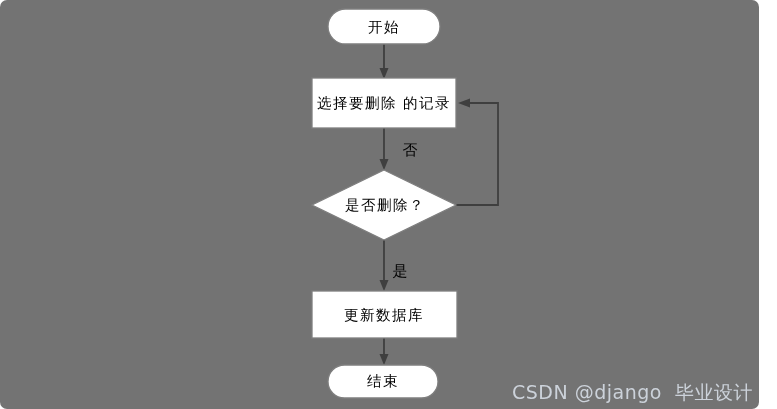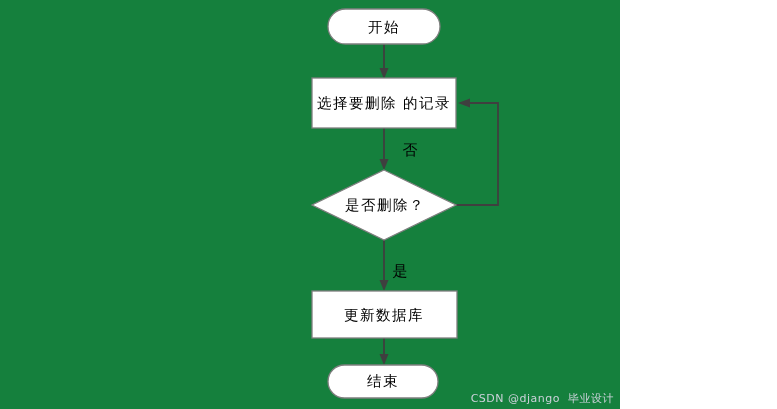--- a/index.html
+++ b/index.html
@@ -2,25 +2,26 @@
 <html><head>
 <meta charset="utf-8">
 <style>
   html, body {
     margin: 0;
     padding: 0;
     background: #ffffff;
   }
   .canvas {
     position: relative;
-    width: 620px;
+    width: 759px;
     height: 409px;
-    background: #15803d;
+    background: #737373;
     overflow: hidden;
     font-family: "DejaVu Sans", sans-serif;
+    border-radius: 7px;
   }
   svg.flow {
     position: absolute;
     left: 0;
     top: 0;
   }
   .shape {
     fill: #ffffff;
     stroke: #7f7f7f;
     stroke-width: 1.3;
@@ -44,21 +45,21 @@
   .edge-label {
     fill: #000000;
     font-size: 15px;
     text-anchor: middle;
     font-family: "DejaVu Sans", sans-serif;
   }
   .watermark {
     position: absolute;
     right: 6px;
     bottom: 3px;
-    font-size: 11px;
+    font-size: 19px;
     color: #ccd2da;
     letter-spacing: 0.5px;
     white-space: pre;
   }
 </style>
 </head>
 <body>
 
 <div class="canvas">
   <svg class="flow" width="777" height="409" viewBox="0 0 777 409">

